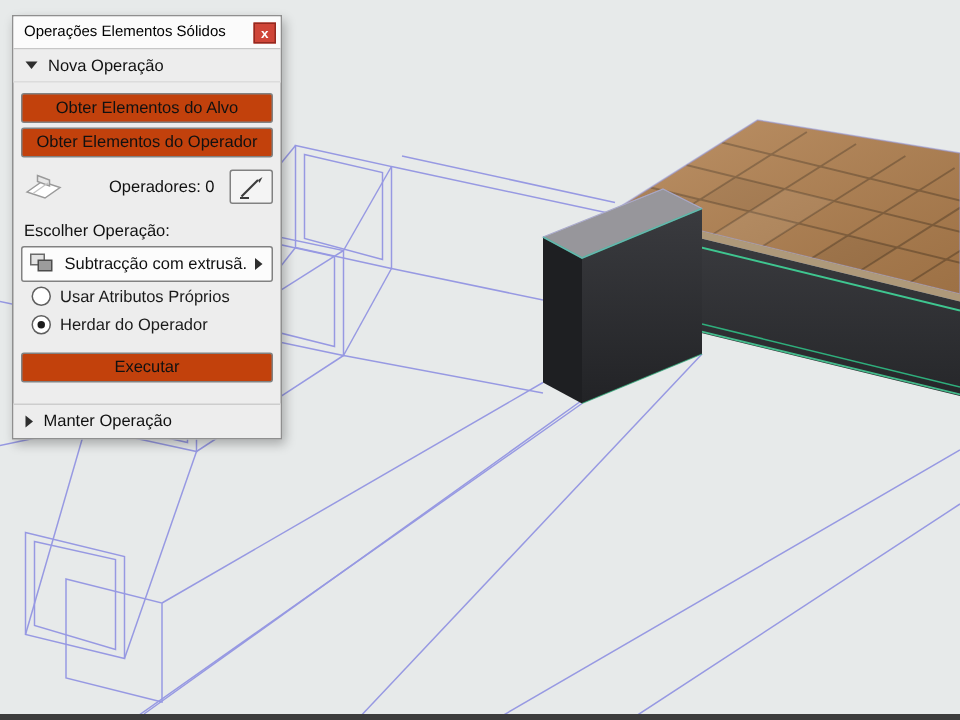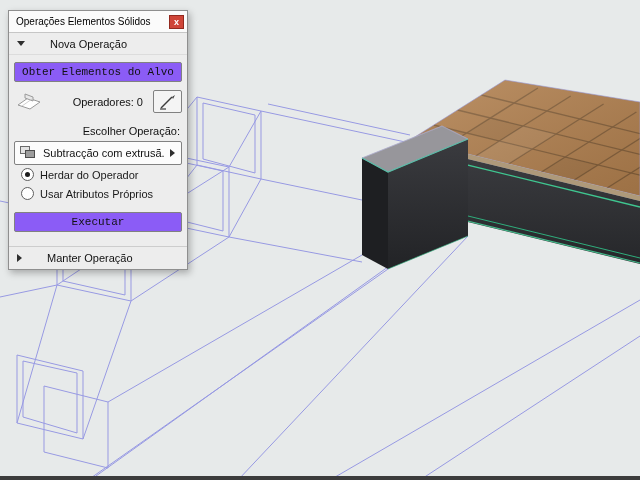--- a/index.html
+++ b/index.html
@@ -22,42 +22,42 @@
     display:flex;align-items:center;padding:0 3px 0 7px;
   }
   .titlebar .title{flex:1;font-size:10px;color:#000;white-space:nowrap;overflow:hidden;}
   .closebtn{
     width:15px;height:14px;background:#cf4538;border:1px solid #93291f;
     color:#fff;font-size:9px;font-weight:bold;line-height:12px;text-align:center;
     padding:0;display:flex;align-items:center;justify-content:center;cursor:default;
     font-family:"Liberation Sans",sans-serif;
   }
   .sec-header{
-    height:21px;display:flex;align-items:center;gap:25px;padding-left:8px;
+    height:21px;display:flex;align-items:center;gap:7px;padding-left:8px;
     background:#ededed;border-bottom:1px solid #dcdcdc;font-size:11px;color:#111;
   }
   .sec-header.bottom{border-top:1px solid #cdcdcd;border-bottom:none;margin-top:3px;height:22px;}
   .tri{width:0;height:0;display:inline-block;}
   .tri-down{border-left:4px solid transparent;border-right:4px solid transparent;border-top:5px solid #2e2e2e;}
   .tri-right{border-top:4px solid transparent;border-bottom:4px solid transparent;border-left:5px solid #2e2e2e;}
   .sec-body{padding:4px 5px 8px 5px;}
   .btn{
     display:block;width:100%;height:20px;margin:3px 0;
-    background:#8b5cf6;border:1px solid #818181;border-radius:2px;
-    font-family:Liberation Mono, monospace;font-size:11px;color:#111;cursor:default;
+    background:#c2410c;border:1px solid #818181;border-radius:2px;
+    font-family:Liberation Sans, sans-serif;font-size:11px;color:#111;cursor:default;
   }
   .btn.exec{margin-top:9px;}
   .row{display:flex;align-items:center;height:33px;margin:1px 0;}
   .row .bigicon{width:30px;display:flex;justify-content:center;}
   .row .count{margin-left:auto;padding-right:10px;color:#111;}
   .sqbtn{
     width:29px;height:23px;background:#f4f4f4;border:1px solid #818181;border-radius:2px;
     display:flex;align-items:center;justify-content:center;padding:0;cursor:default;
   }
-  .lbl{margin:7px 2px 4px 2px;color:#111;text-align:right;}
+  .lbl{margin:7px 2px 4px 2px;color:#111;}
   .dropdown{
     width:100%;height:24px;background:#fcfcfc;border:1px solid #818181;border-radius:2px;
     display:flex;align-items:center;gap:6px;padding:0 6px 0 4px;
     font-family:"Liberation Sans",sans-serif;font-size:11px;color:#111;cursor:default;
   }
   .dropdown .ddtext{flex:1;text-align:left;white-space:nowrap;overflow:hidden;}
   .radio{display:flex;align-items:center;gap:6px;height:19px;margin-left:7px;cursor:default;}
   .rb{
     width:11px;height:11px;border:1px solid #5f5f5f;border-radius:50%;
     background:#fff;position:relative;flex:none;
@@ -190,20 +190,21 @@
     <div class="sec-header">
       <span class="tri tri-down"></span>
       <span>Nova Operação</span>
     </div>
 
     <div class="sec-body">
 
       <button class="btn">Obter Elementos do Alvo</button>
 
 
+      <button class="btn">Obter Elementos do Operador</button>
 
       <div class="row">
         <span class="bigicon">
           <svg width="28" height="22" viewBox="0 0 28 22">
             <polygon points="3,14 13,7 25,11 15,18" fill="#ffffff" stroke="#9a9a9a" stroke-width="1"></polygon>
             <polygon points="10,3 18,6 18,10 10,7" fill="#e8e8e8" stroke="#9a9a9a" stroke-width="1"></polygon>
             <line x1="7" y1="15" x2="17" y2="8" stroke="#c3c3c3" stroke-width="0.8"></line>
           </svg>
         </span>
         <span class="count">Operadores: 0</span>
@@ -224,27 +225,27 @@
             <rect x="1.5" y="2.5" width="9" height="7" fill="#e3e3e3" stroke="#6a6a6a" stroke-width="1"></rect>
             <rect x="6.5" y="6.5" width="9" height="7" fill="#9c9c9c" stroke="#4c4c4c" stroke-width="1"></rect>
           </svg>
         </span>
         <span class="ddtext">Subtracção com extrusã...</span>
         <span class="tri tri-right"></span>
       </button>
 
 
       <label class="radio">
+        <span class="rb"></span>
+        <span>Usar Atributos Próprios</span>
+      </label>
+      <label class="radio">
         <span class="rb checked"></span>
         <span>Herdar do Operador</span>
       </label>
-      <label class="radio">
-        <span class="rb"></span>
-        <span>Usar Atributos Próprios</span>
-      </label>
 
       <button class="btn exec">Executar</button>
     </div>
 
     <div class="sec-header bottom">
       <span class="tri tri-right"></span>
       <span>Manter Operação</span>
     </div>
 
   </div>

